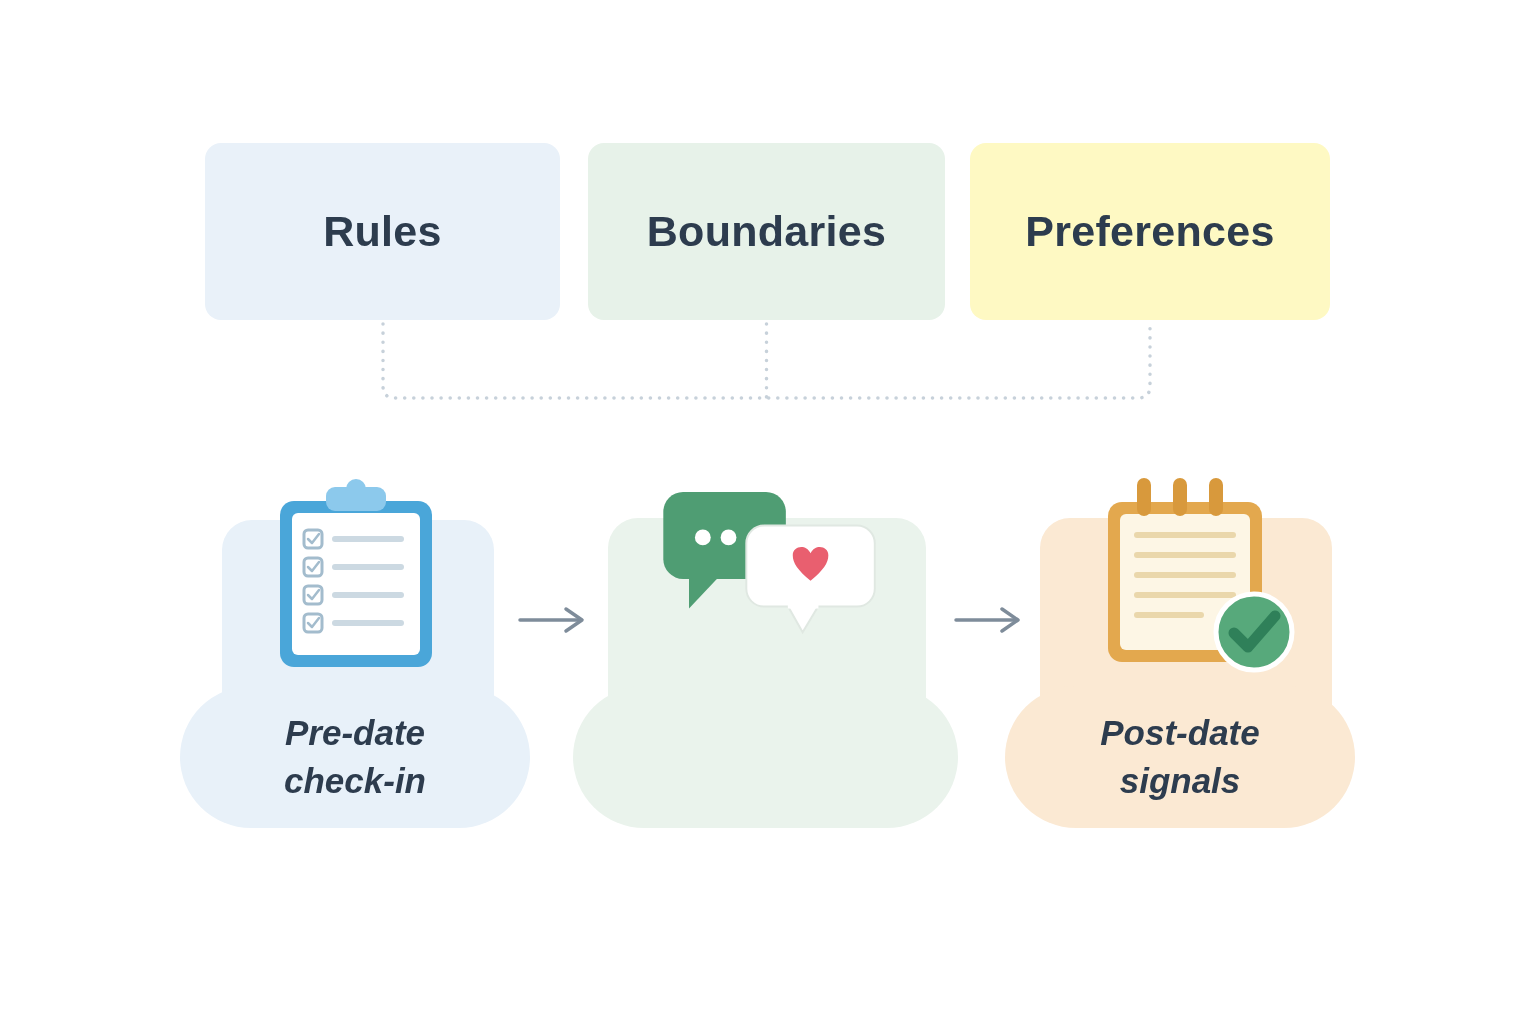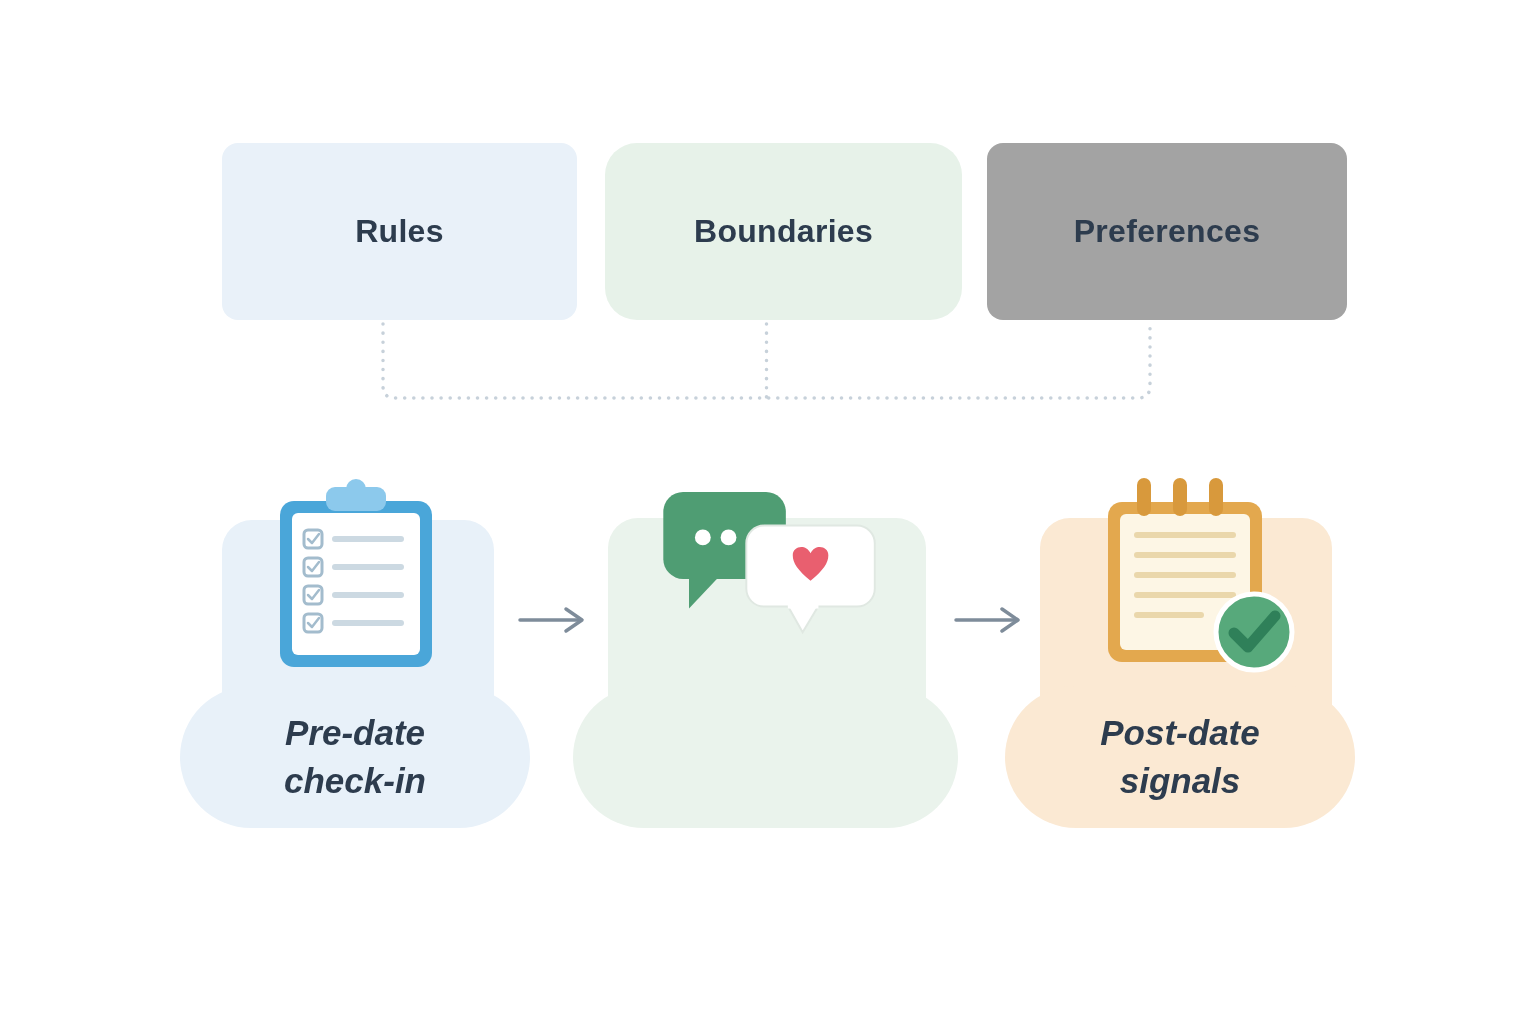--- a/index.html
+++ b/index.html
@@ -14,29 +14,28 @@
 
   
   .top-box {
     position: absolute;
     top: 143px;
     height: 177px;
     border-radius: 16px;
     display: flex;
     align-items: center;
     justify-content: center;
-    font-size: 32px;
+    font-size: 43px;
     font-weight: 700;
     color: #2d3c4e;
     letter-spacing: 0.3px;
-    margin-left: 17px;
   }
   #box-rules        { left: 205px;  width: 355px; background: #e9f1f9; }
-  #box-boundaries   { left: 588px;  width: 357px; background: #e7f2e9; border-radius: 32px; }
-  #box-preferences  { left: 970px;  width: 360px; background: #a3a3a3; }
+  #box-boundaries   { left: 588px;  width: 357px; background: #e7f2e9; }
+  #box-preferences  { left: 970px;  width: 360px; background: #fef9c3; }
 
   
   .connector-svg { position: absolute; left: 0; top: 0; pointer-events: none; }
 
   
   .stage-panel { position: absolute; border-radius: 30px; }
   .stage-pill  { position: absolute; border-radius: 72px; }
   #panel-1 { left: 222px;  top: 520px; width: 272px; height: 235px; background: #e8f1f9; }
   #pill-1  { left: 180px;  top: 686px; width: 350px; height: 142px; background: #e8f1f9; }
   #panel-2 { left: 608px;  top: 518px; width: 318px; height: 237px; background: #eaf3ec; }

